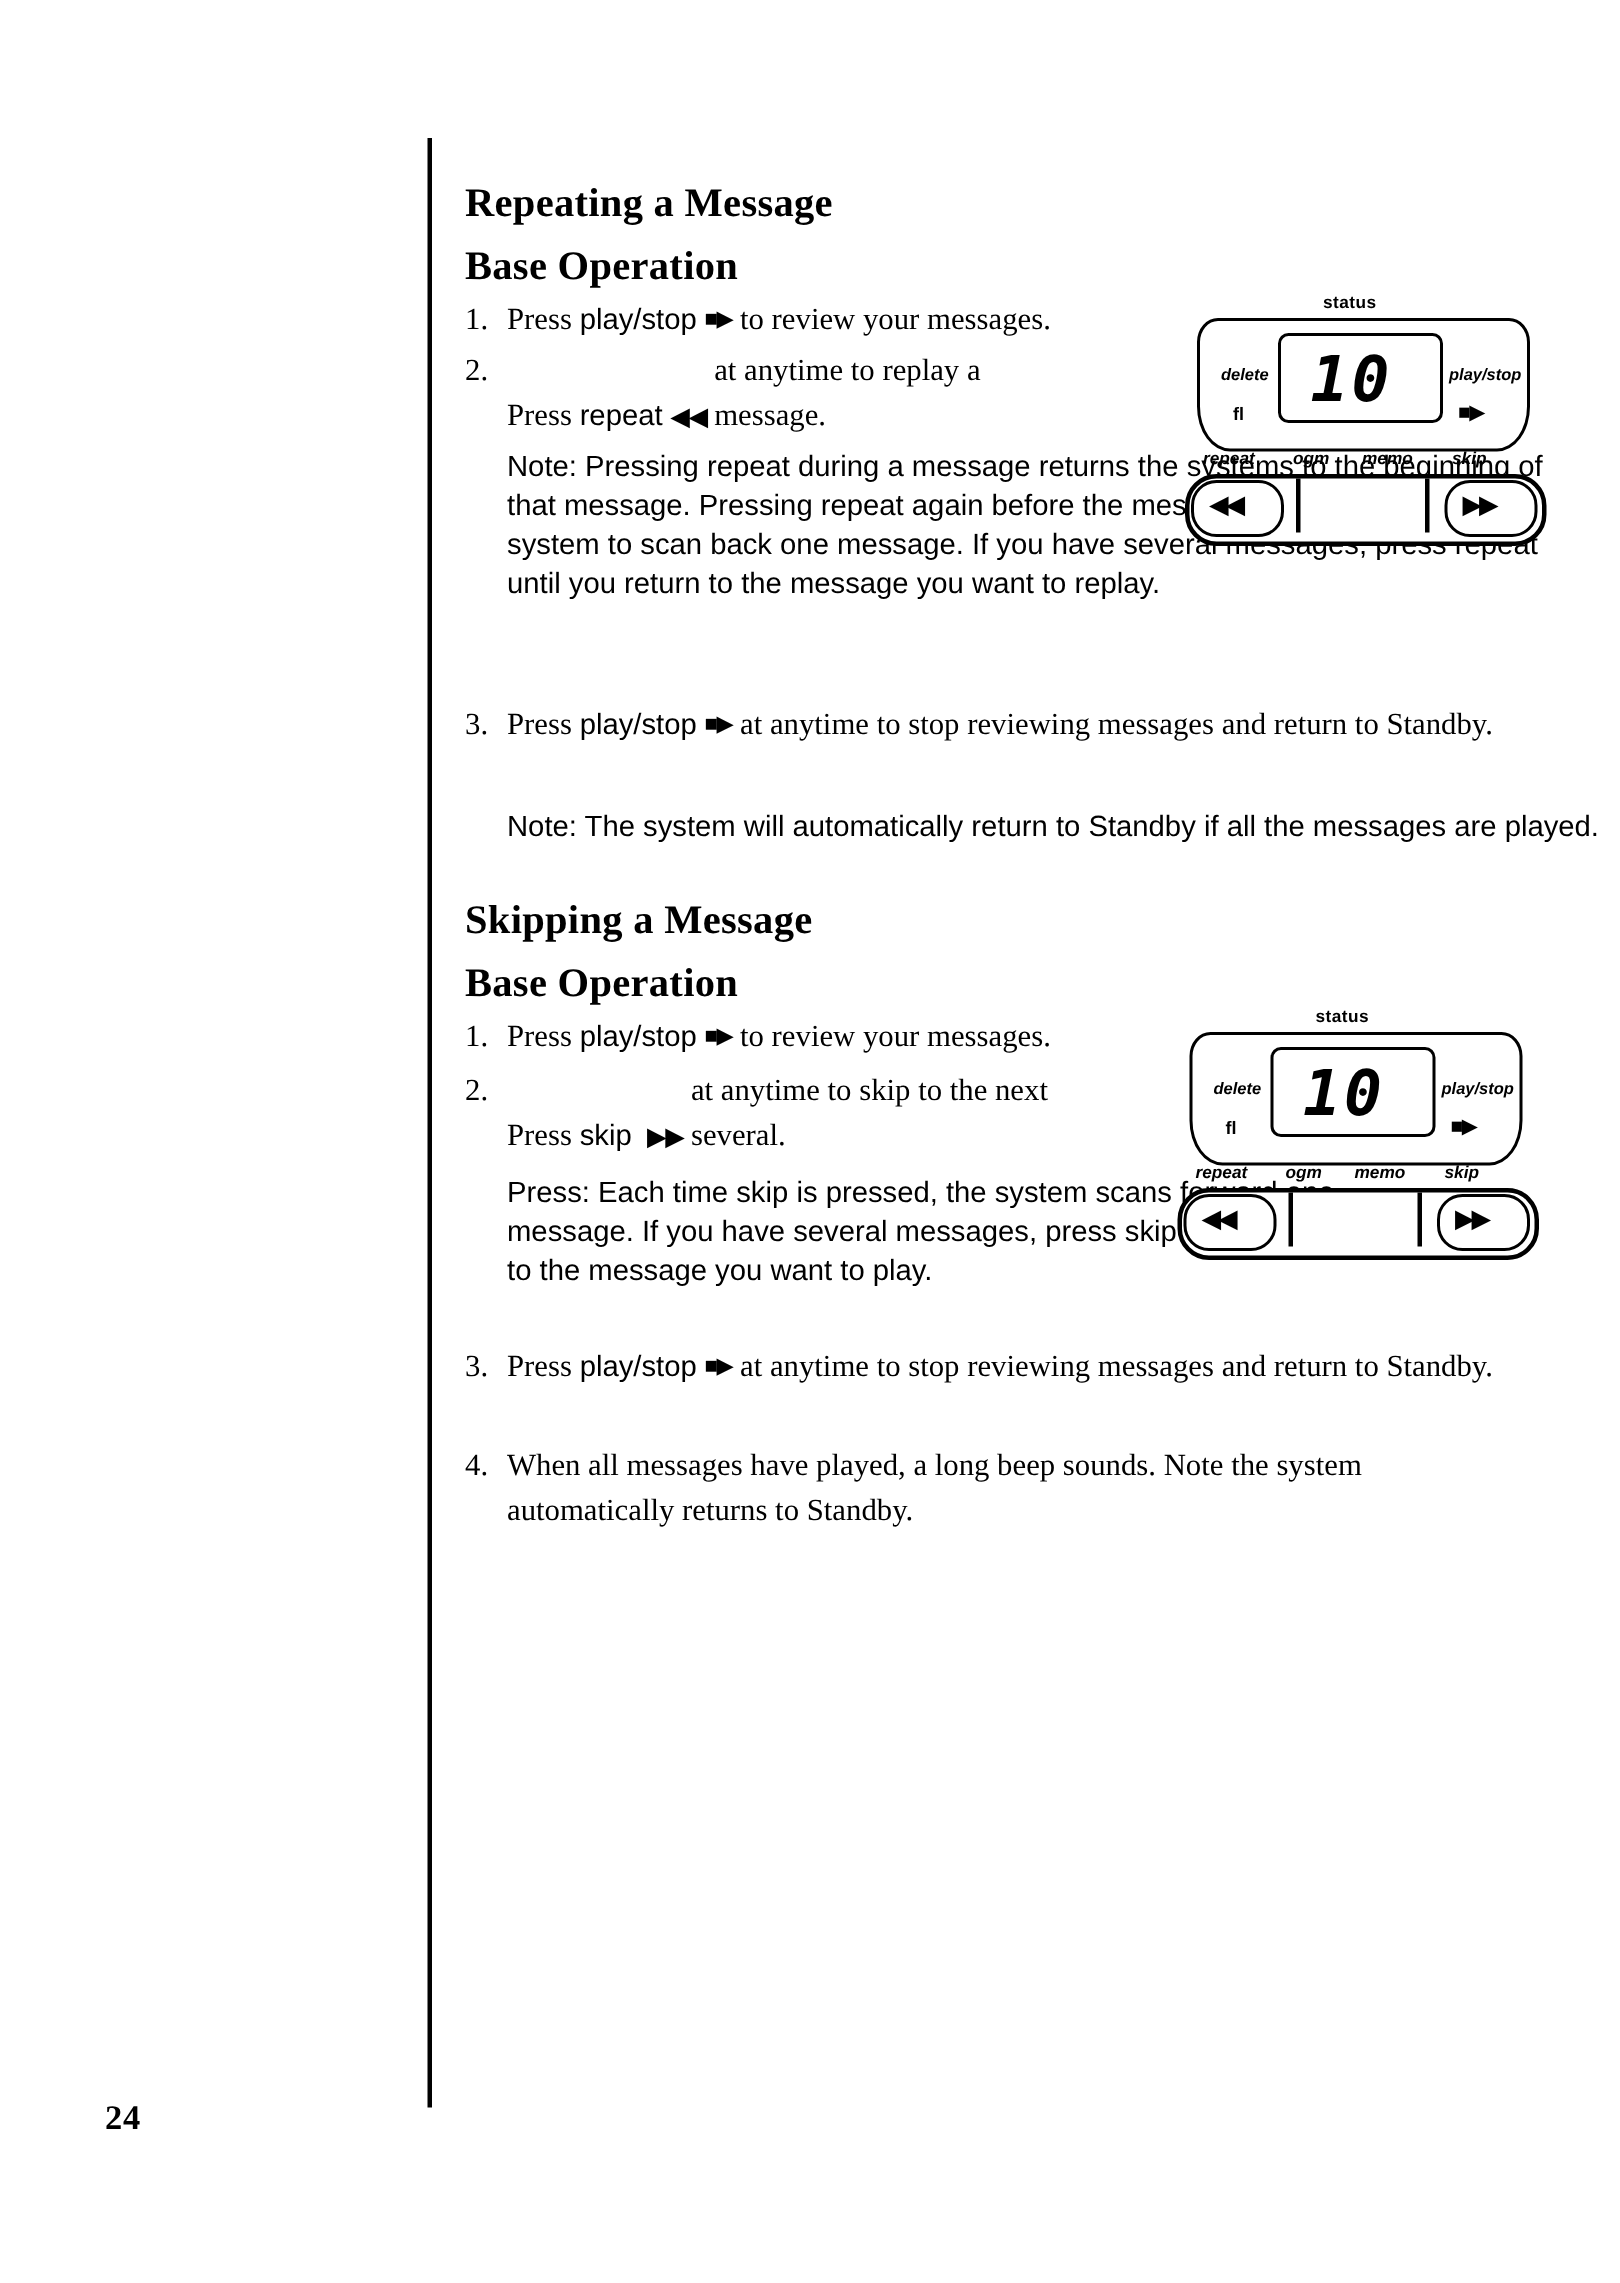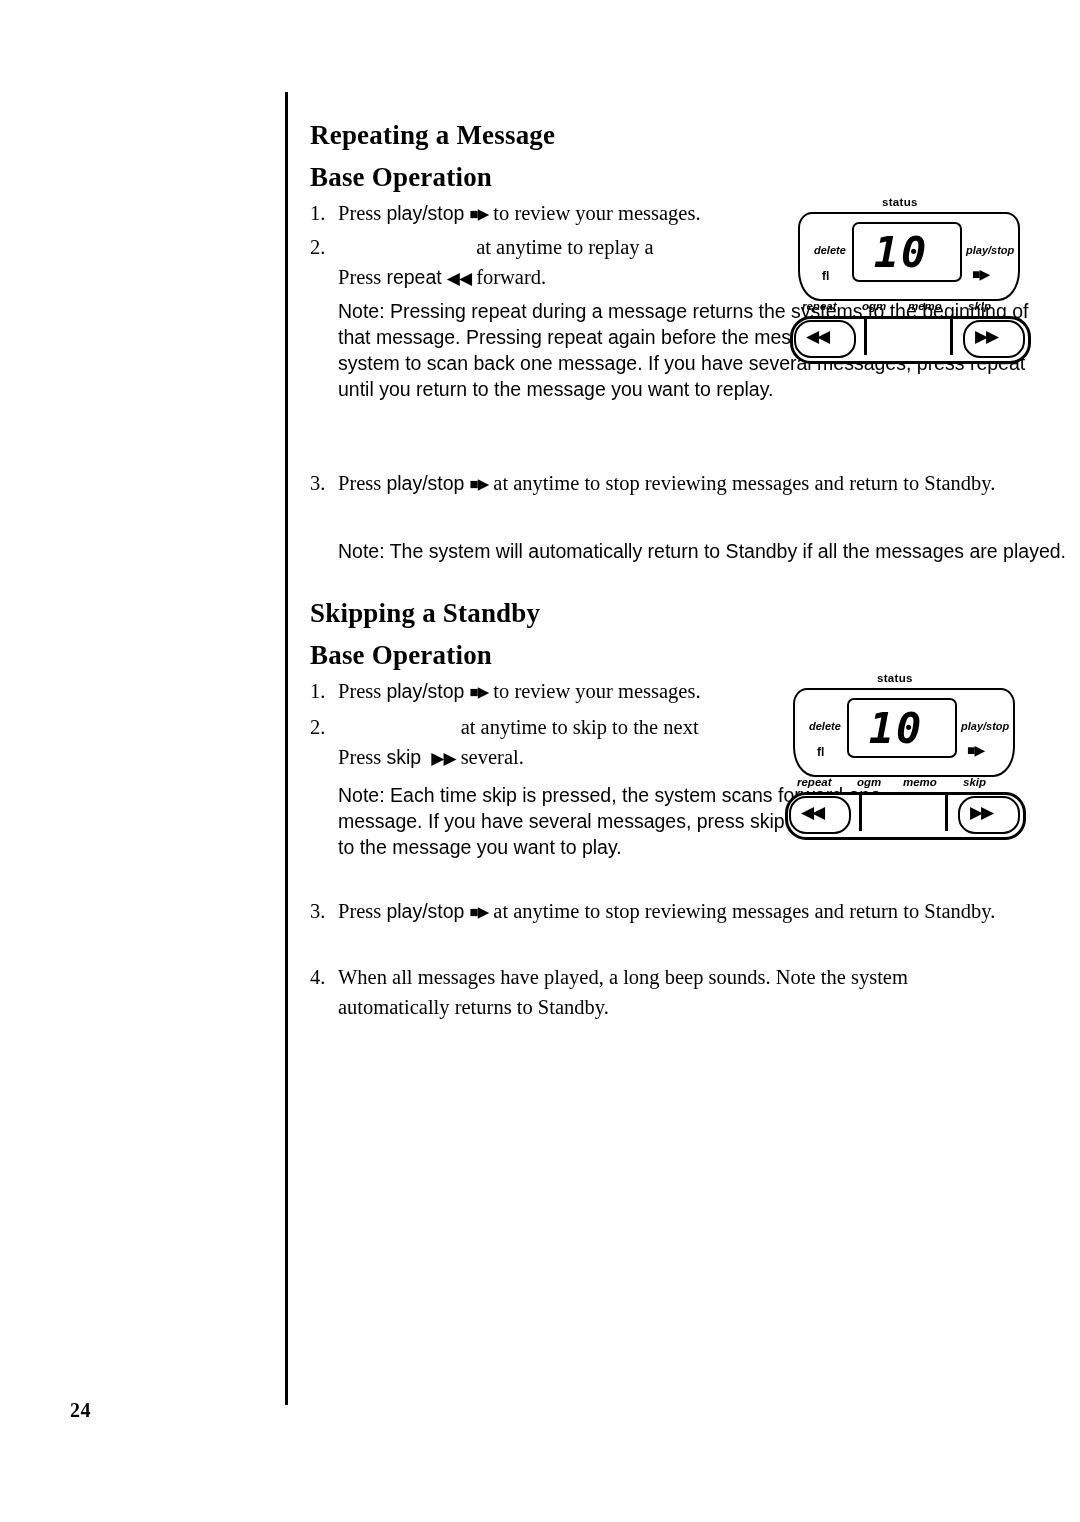--- a/index.html
+++ b/index.html
@@ -29,21 +29,21 @@
     width: 3px;
     height: 1313px;
     background: #000;
   }
   .pagenum {
     position: absolute;
     left: 70px;
     top: 1399px;
     font-family: "Liberation Serif", serif;
     font-weight: bold;
-    font-size: 20px;
+    font-size: 23px;
     letter-spacing: .5px;
   }
 
   
   .h-section {
     position: absolute;
     font-family: "Liberation Serif", serif;
     font-weight: bold;
     font-size: 27px;
     letter-spacing: .2px;
@@ -219,21 +219,21 @@
     <span class="num">1.</span>
     <span class="body">
       <span>Press </span><span class="sans">play/stop</span> <span class="glyph">■▶</span><span> to review your messages.</span>
     </span>
   </div>
 
   <div class="step" style="left:310px; top:232px; width:450px;">
     <span class="num">2.</span>
     <span class="body" style="display:block; padding-left:0; text-indent:0;">
       <span>Press </span><span class="sans">repeat</span> <span class="glyph big">◀◀</span>
-      <span style="display:inline-block; width:216px; text-indent:0;"> at anytime to replay a forward.</span>
+      <span style="display:inline-block; width:216px; text-indent:0;"> at anytime to replay a message.</span>
     </span>
   </div>
 
   <div class="note" style="left:338px; top:298px; width:700px;">
     <span>Note: Pressing </span><span class="em">repeat</span><span> during a message returns the systems to the beginning of that message. Pressing </span><span class="em">repeat</span><span> again before the message replays causes the system to scan back one message. If you have several messages, press </span><span class="em">repeat</span><span> until you return to the message you want to replay.</span>
   </div>
 
   <div class="step" style="left:310px; top:468px; width:700px;">
     <span class="num">3.</span>
     <span class="body">
@@ -266,40 +266,40 @@
       <div class="rocker-right-cap"></div>
       <div class="rocker-arrows" style="left:16px;">◀◀</div>
       <div class="rocker-arrows" style="left:185px;">▶▶</div>
     </div>
 
     <svg class="cursor" style="left:4px; top:134px;" width="46" height="52" viewBox="0 0 46 52">
       <polygon points="34,48 10,26 20,24 6,8 16,2 28,18 32,10 42,40" fill="#000" stroke="#000" stroke-width="2" stroke-linejoin="round"></polygon>
     </svg>
   </div>
 
-  <div class="h-section" style="left:310px; top:598px;">Skipping a Standby</div>
+  <div class="h-section" style="left:310px; top:598px;">Skipping a Message</div>
   <div class="h-section" style="left:310px; top:640px;">Base Operation</div>
 
   <div class="step" style="left:310px; top:676px; width:470px;">
     <span class="num">1.</span>
     <span class="body">
       <span>Press </span><span class="sans">play/stop</span> <span class="glyph">■▶</span><span> to review your messages.</span>
     </span>
   </div>
 
   <div class="step" style="left:310px; top:712px; width:450px;">
     <span class="num">2.</span>
     <span class="body" style="display:block;">
       <span>Press </span><span class="sans">skip</span> &nbsp;<span class="glyph big">▶▶</span>
       <span style="display:inline-block; width:250px;"> at anytime to skip to the next several.</span>
     </span>
   </div>
 
   <div class="note" style="left:338px; top:782px; width:560px;">
-    <span>Note: Each time </span><span class="em">skip</span><span> is pressed, the system scans forward one message. If you have several messages, press </span><span class="em">skip</span><span> until you get to the message you want to play.</span>
+    <span>Press: Each time </span><span class="em">skip</span><span> is pressed, the system scans forward one message. If you have several messages, press </span><span class="em">skip</span><span> until you get to the message you want to play.</span>
   </div>
 
   <div class="step" style="left:310px; top:896px; width:700px;">
     <span class="num">3.</span>
     <span class="body">
       <span>Press </span><span class="sans">play/stop</span> <span class="glyph">■▶</span><span> at anytime to stop reviewing messages and return to Standby.</span>
     </span>
   </div>
 
   <div class="step" style="left:310px; top:962px; width:650px;">

